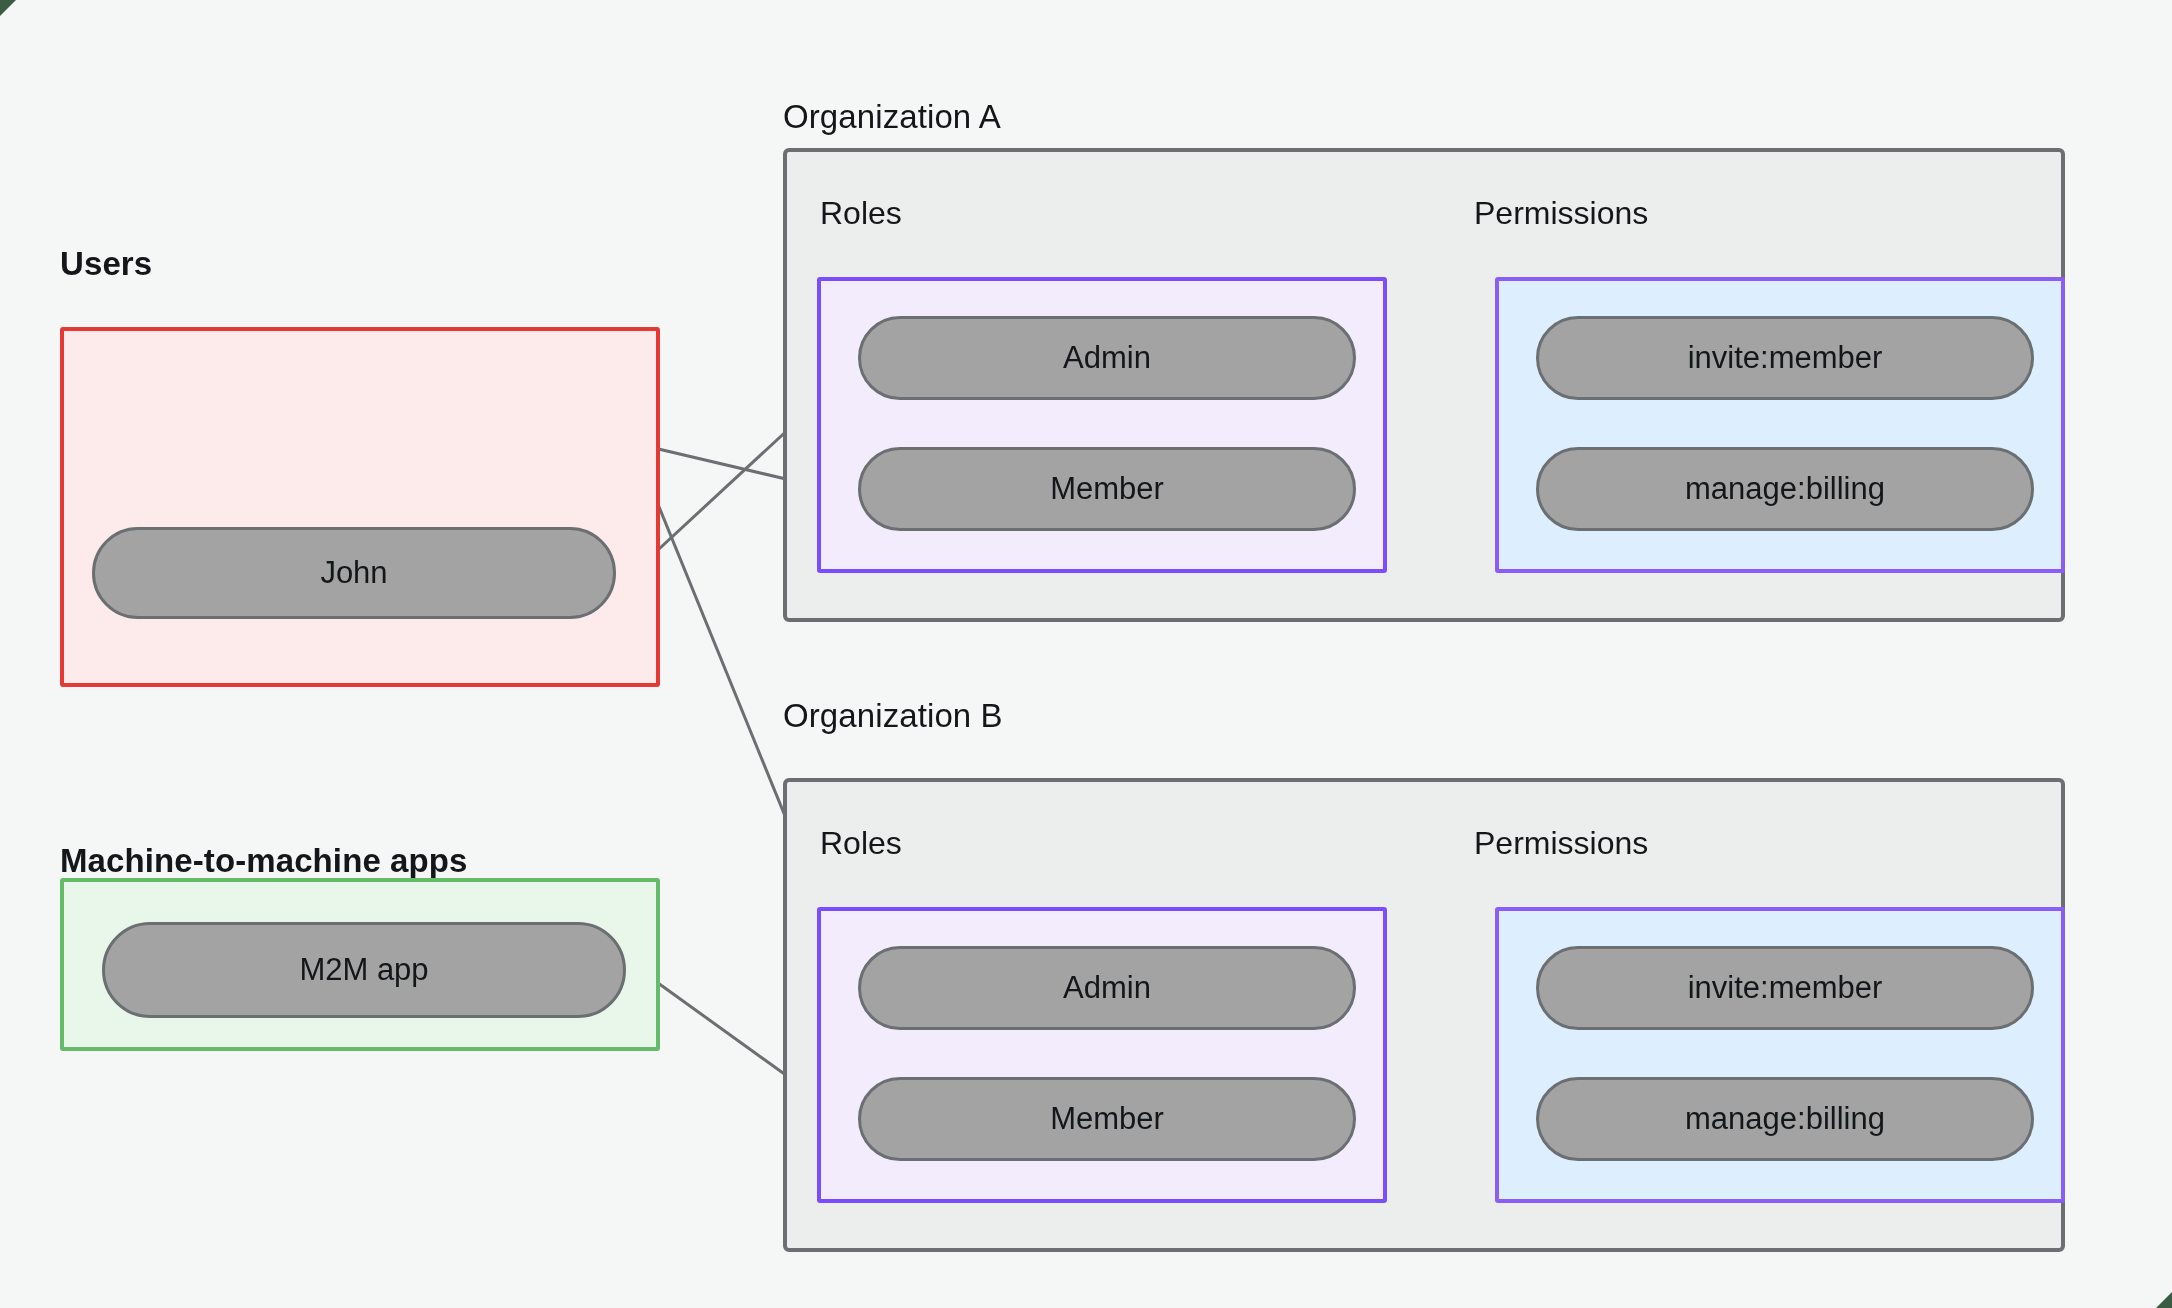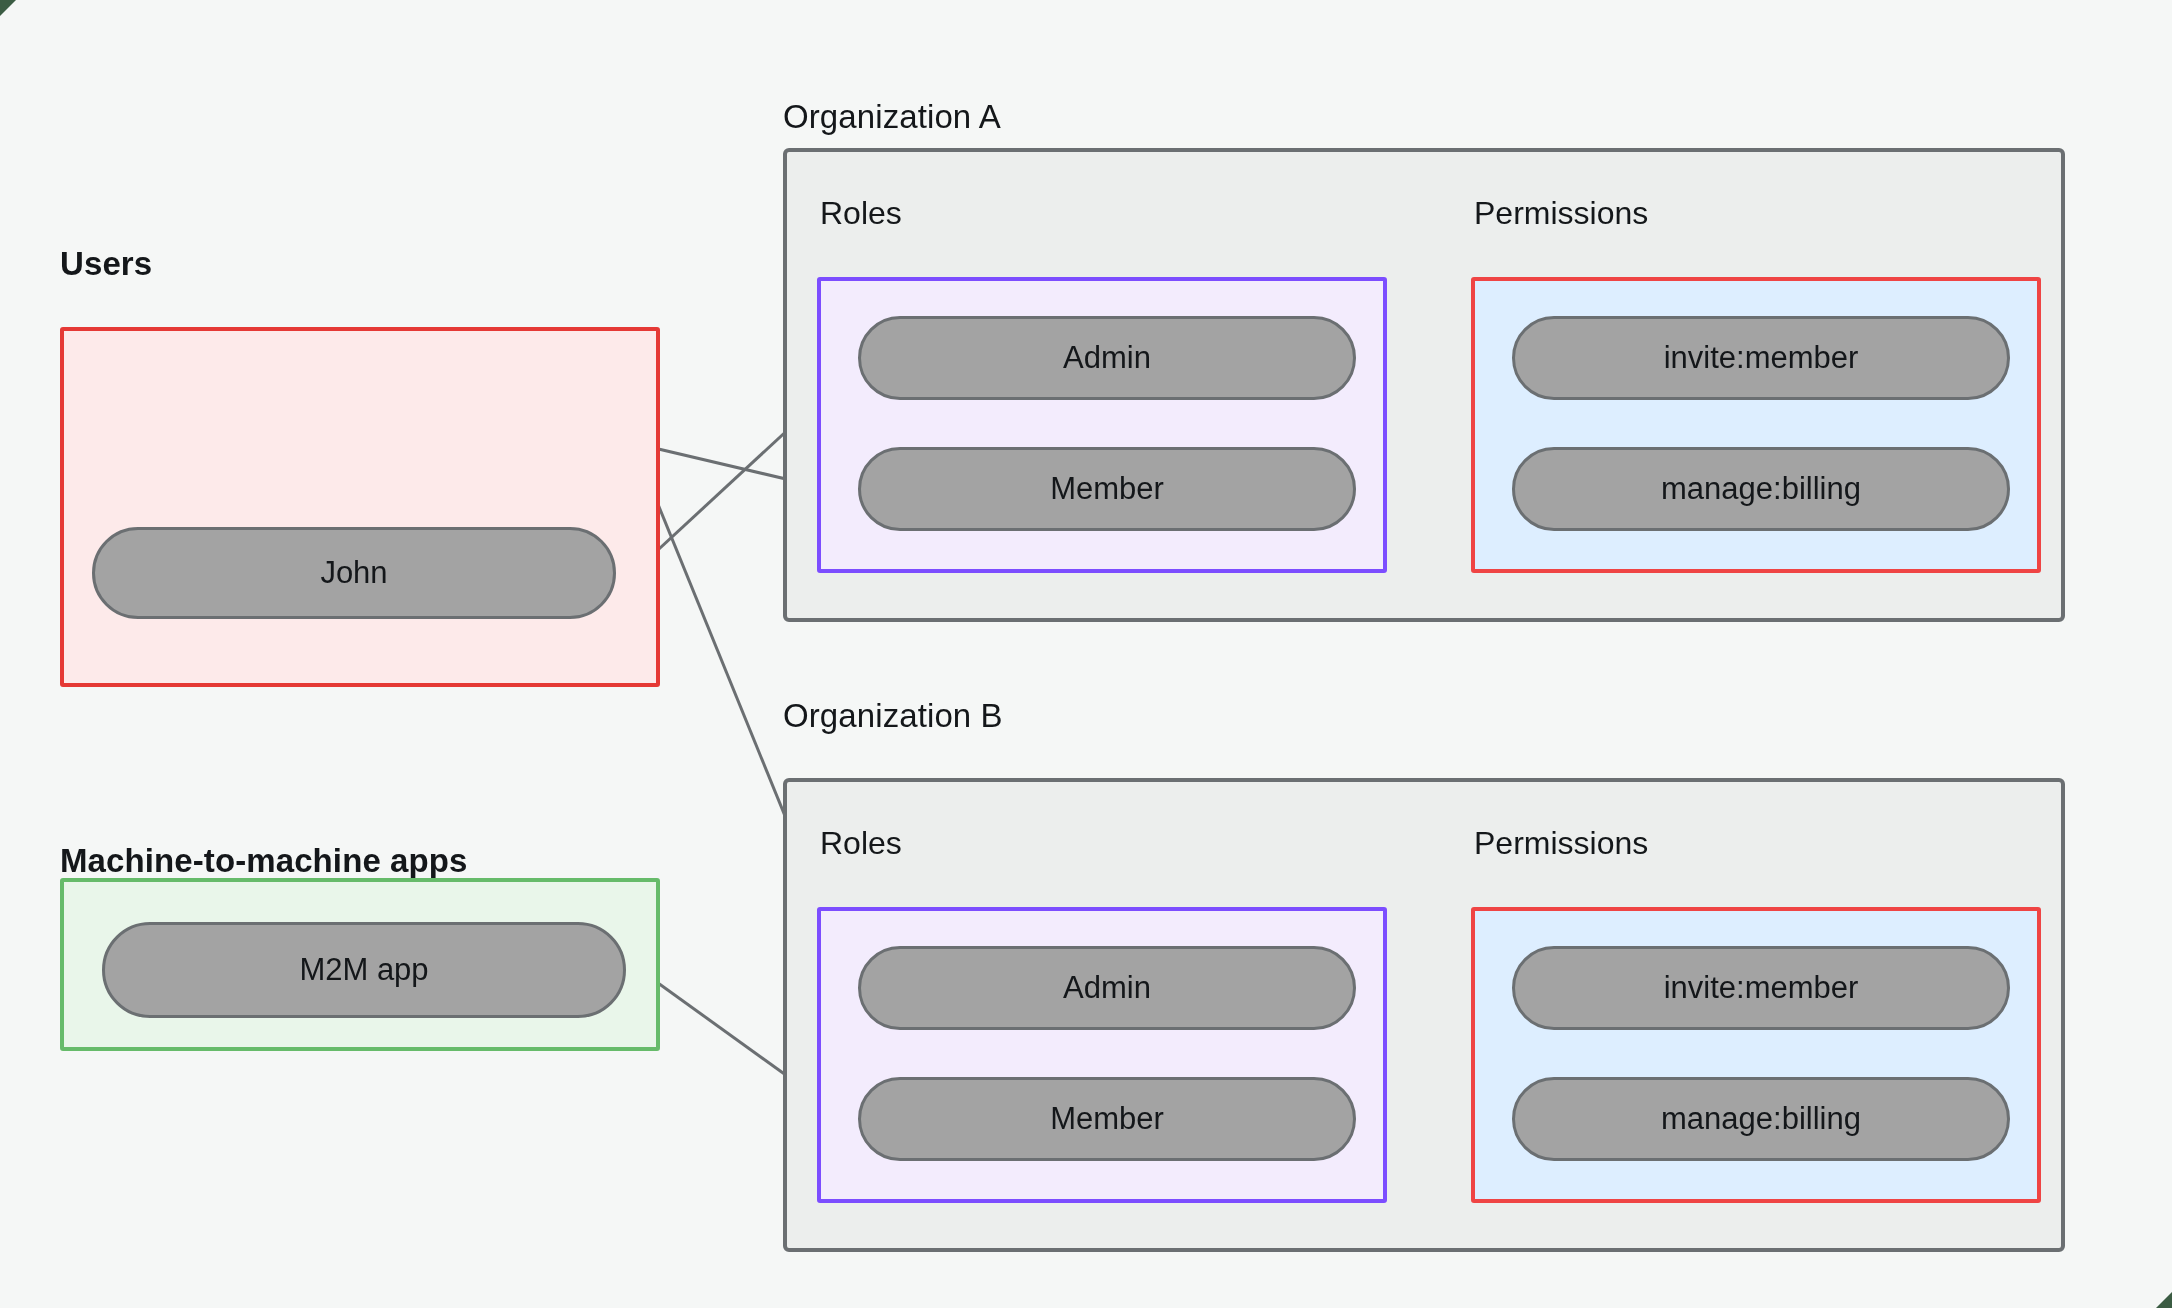--- a/index.html
+++ b/index.html
@@ -26,21 +26,21 @@
     white-space:nowrap;
   }
   .group-title.bold{font-weight:bold;}
 
   
   .cluster{position:absolute;box-sizing:border-box;}
   .cluster.users{border:4px solid #e53935;background:#fdeaea;border-radius:3px;}
   .cluster.m2m{border:4px solid #66bb6a;background:#e9f6ea;border-radius:3px;}
   .cluster.org{border:4px solid #6b6f72;background:#eceeed;border-radius:6px;padding-left:12px;}
   .cluster.roles{border:4px solid #7c4dff;background:#f3ecfd;border-radius:3px;}
-  .cluster.perms{border:4px solid #ef4444;background:#ddeeff;border-radius:3px;}
+  .cluster.perms{border:4px solid #8b5cf6;background:#ddeeff;border-radius:3px;margin-left:24px;}
 
   
   .node{
     position:absolute;box-sizing:border-box;
     background:#a3a3a3;
     border:3px solid #6b6f72;
     border-radius:999px;
     display:flex;align-items:center;justify-content:center;
     font-size:31px;color:#14171a;
     white-space:nowrap;

